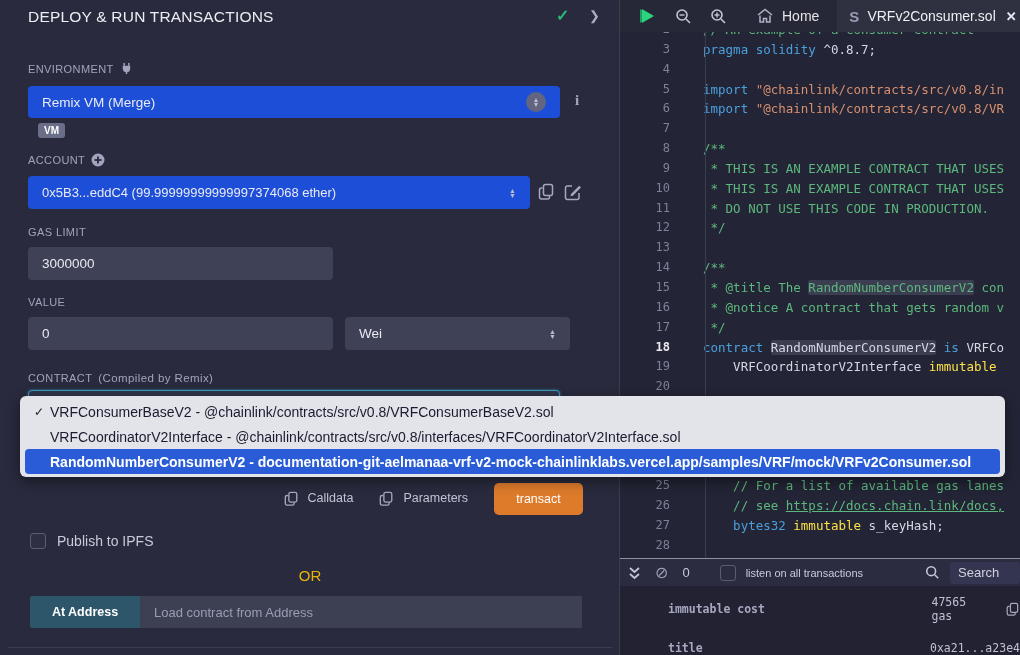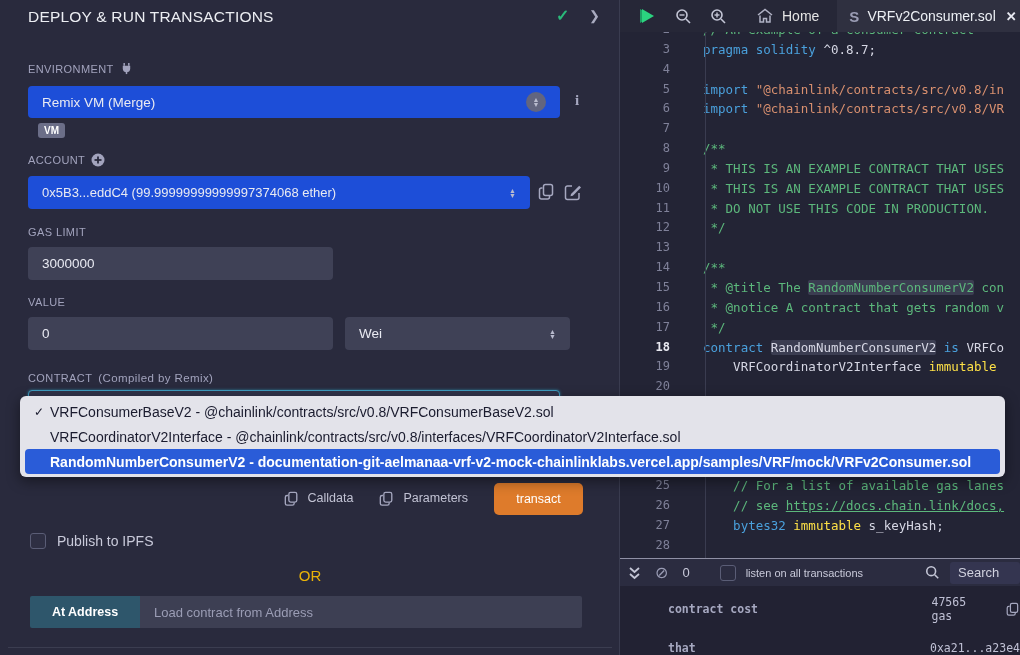--- a/index.html
+++ b/index.html
@@ -176,29 +176,29 @@
         <circle cx="7" cy="7" r="5" fill="none" stroke="#c4c6d6" stroke-width="1.8"></circle>
         <line x1="11" y1="11" x2="15" y2="15" stroke="#c4c6d6" stroke-width="1.8"></line>
       </svg>
     </span>
     <input class="search-input" placeholder="Search" style="">
   </div>
 
   <div id="terminal-body" class="abs">
     <div id="term-rows">
         <div style="display: flex; padding: 9px 0px 0px 48px; align-items: center;">
-          <span class="term-key" style="width: 270px;">contract cost</span>
+          <span class="term-key" style="width: 270px;">immutable cost</span>
           <span class="term-val">47565 gas</span>
           <svg width="14" height="15" viewBox="0 0 17 18" style="margin-left: 14px;">
             <rect x="5.5" y="1.5" width="9" height="11" rx="2" fill="none" stroke="#a6a8c0" stroke-width="1.5"></rect>
             <path d="M4.5 5 H3.5 a2 2 0 0 0 -2 2 v7 a2 2 0 0 0 2 2 h6 a2 2 0 0 0 2 -2 v-1" fill="none" stroke="#a6a8c0" stroke-width="1.5"></path>
           </svg>
         </div>
         <div style="display: flex; padding: 18px 0px 0px 48px; align-items: center;">
-          <span class="term-key" style="width: 270px;">that</span>
+          <span class="term-key" style="width: 270px;">title</span>
           <span class="term-val">0xa21...a23e4</span>
         </div>
       </div>
   </div>
 </div>
 
 <div id="left-panel" class="abs">
   <div class="abs panel-title">DEPLOY &amp; RUN TRANSACTIONS</div>
   <div class="abs hdr-check">✓</div>
   <div class="abs hdr-chevron">❯</div>

